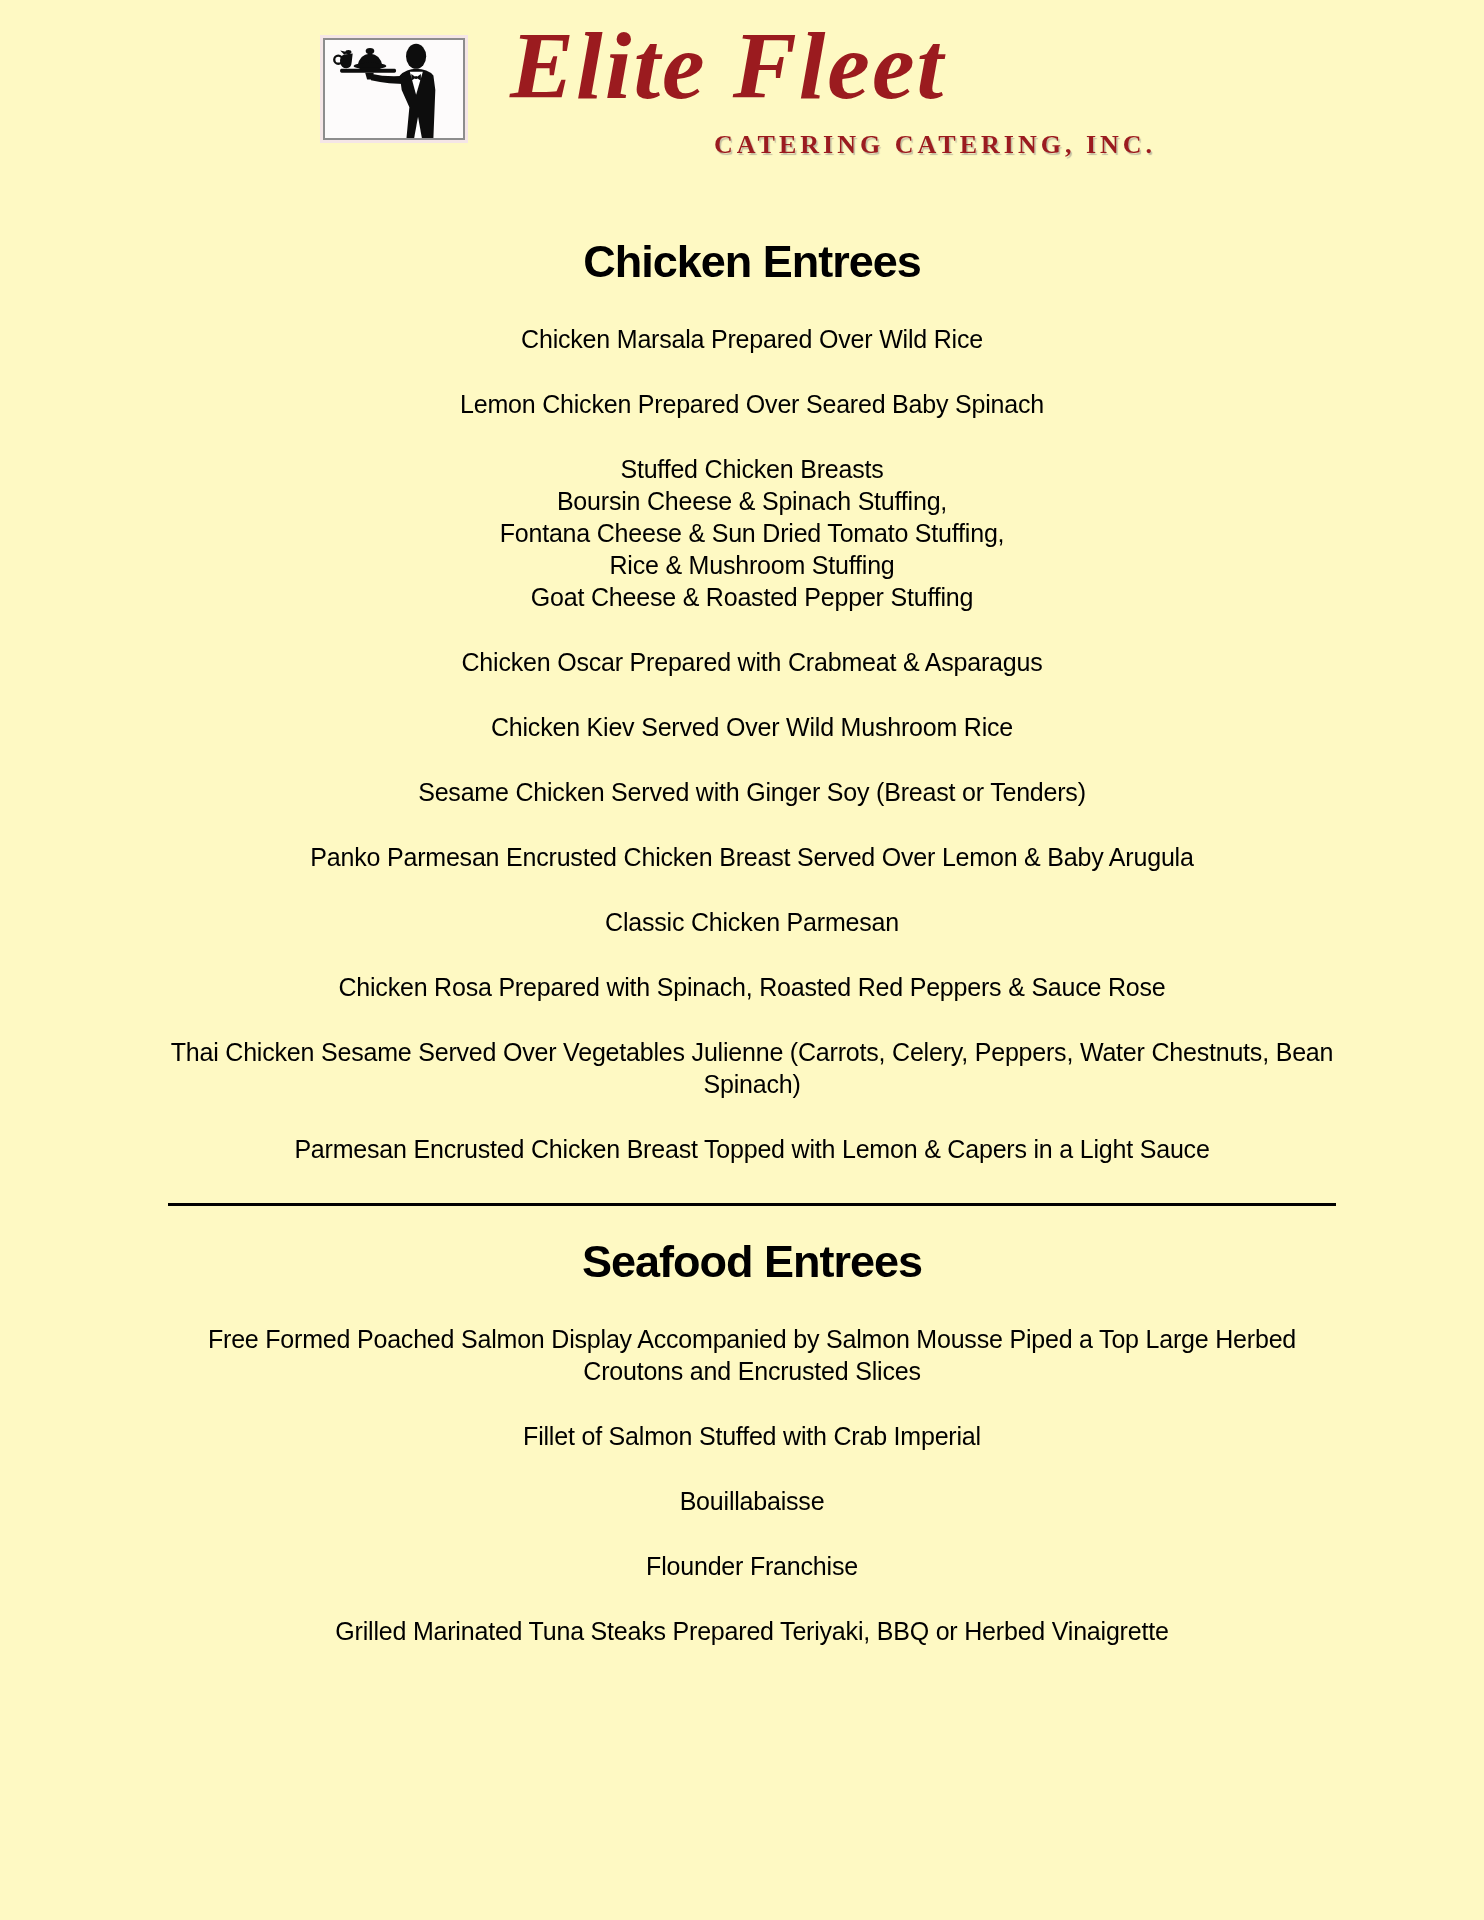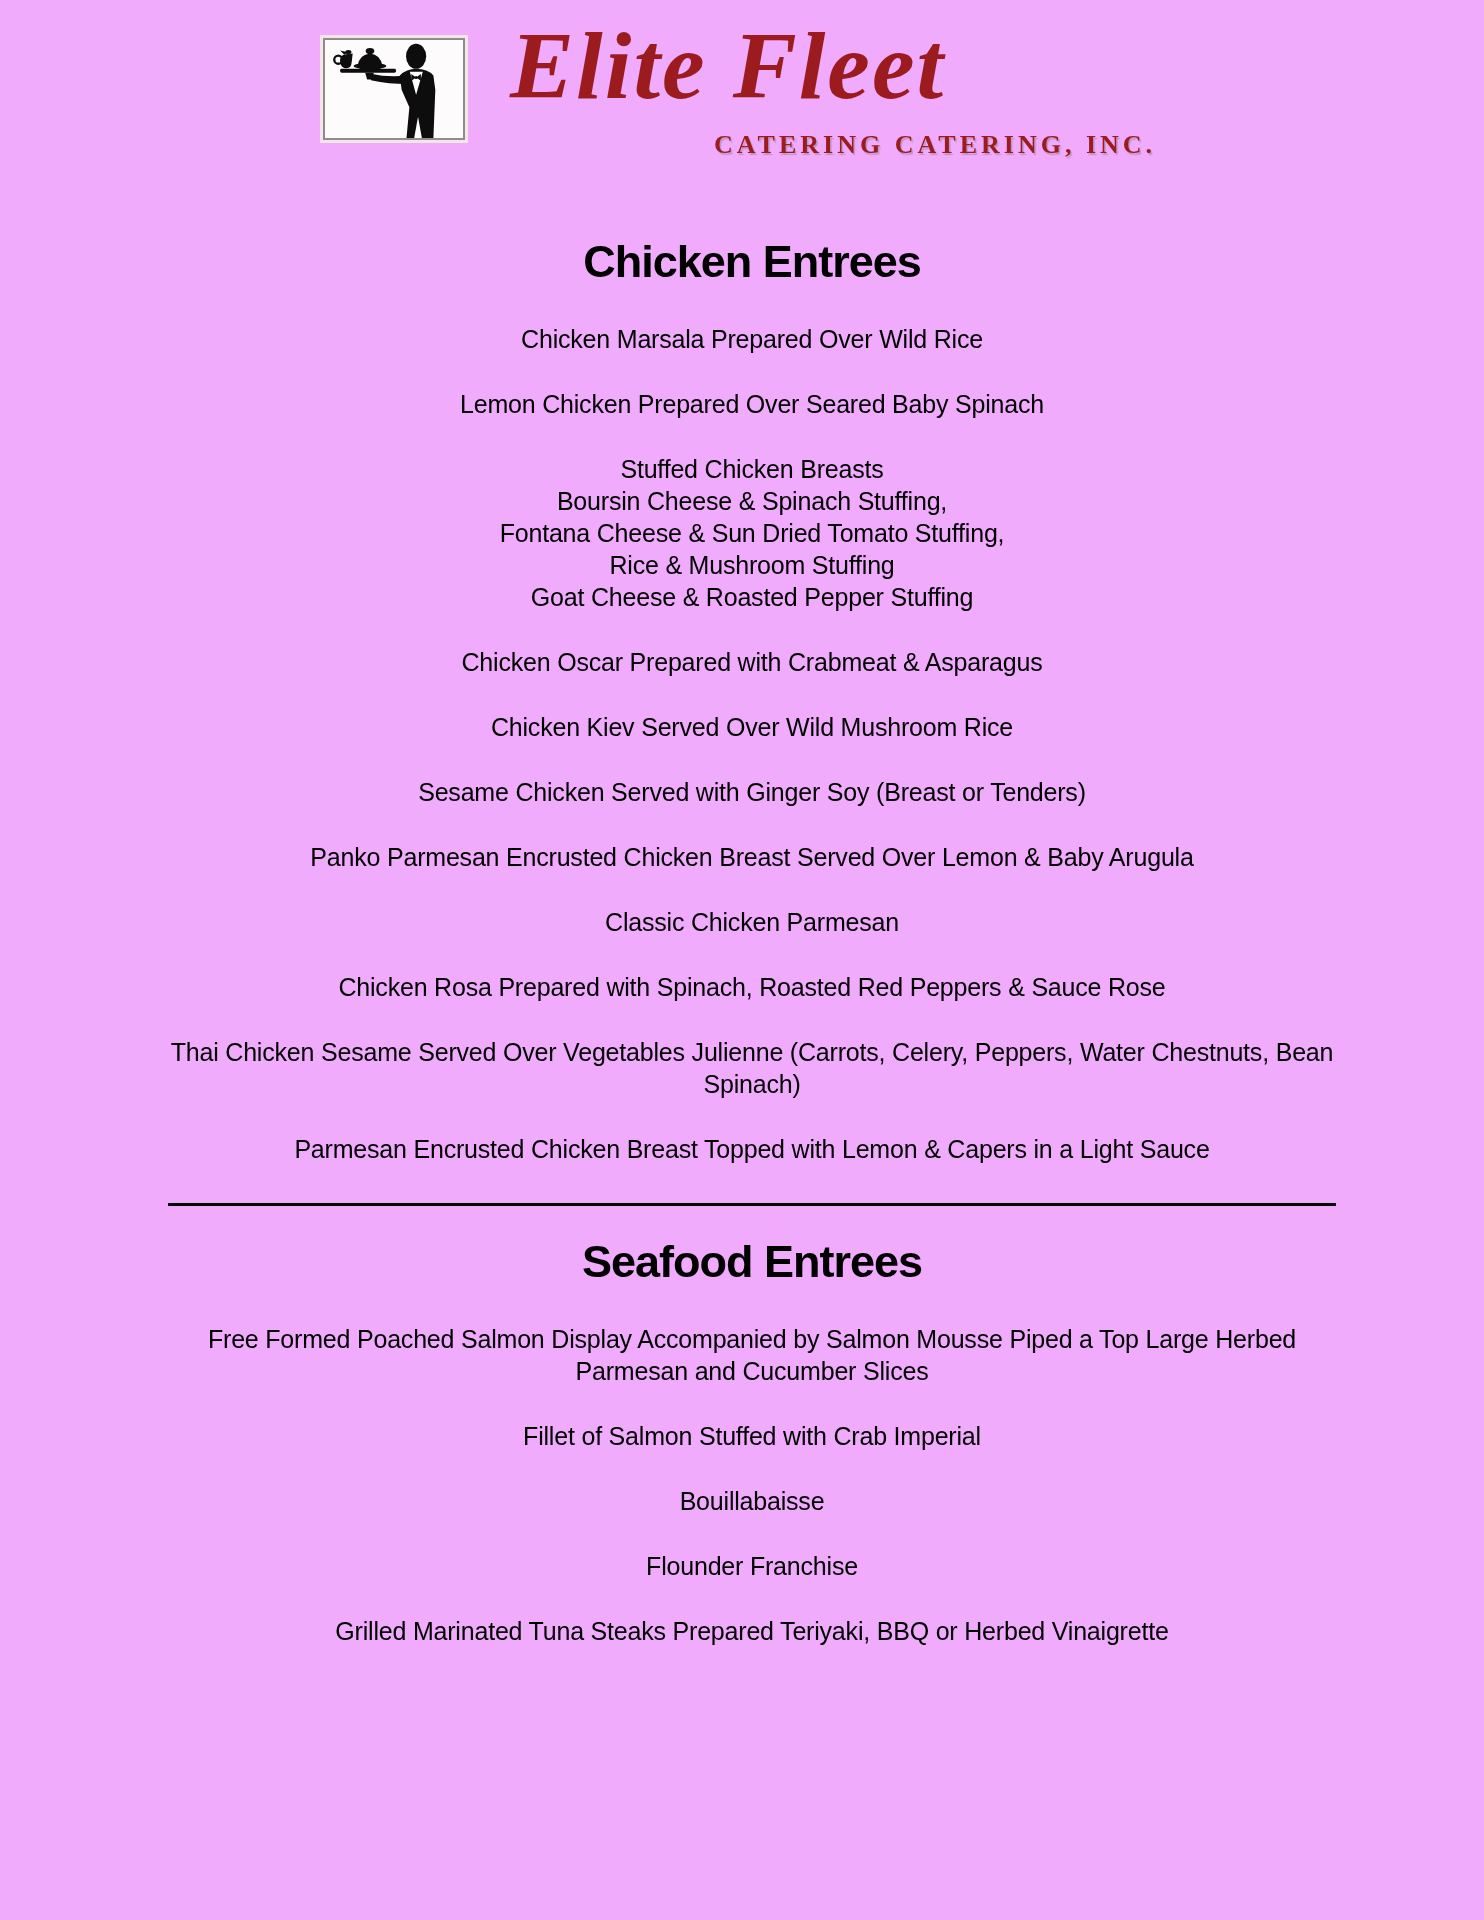--- a/index.html
+++ b/index.html
@@ -1,19 +1,19 @@
 <!DOCTYPE html>
 <html><head>
 <meta charset="utf-8">
 <style>
   html,body { margin:0; padding:0; background:#ffffff; }
   .page {
     position:relative;
     width:1484px; height:1920px;
-    background:#f0abfc;
+    background:#fef9c3;
     font-family:"Liberation Sans", sans-serif;
     color:#000000;
     overflow:hidden;
   }
 
   
   .brand-header { position:absolute; left:0; top:0; width:100%; height:180px; }
 
   .logo-box {
     position:absolute; left:323px; top:38px;
@@ -156,21 +156,21 @@
         <div class="menu-line">Thai Chicken Sesame Served Over Vegetables Julienne (Carrots, Celery, Peppers, Water Chestnuts, Bean</div>
         <div class="menu-line">Spinach)</div>
       </div>
       <div class="menu-item">
         <div class="menu-line">Parmesan Encrusted Chicken Breast Topped with Lemon &amp; Capers in a Light Sauce</div>
       </div>
       <div class="section-divider"></div>
       <h1 class="section-title">Seafood Entrees</h1>
       <div class="menu-item">
         <div class="menu-line">Free Formed Poached Salmon Display Accompanied by Salmon Mousse Piped a Top Large Herbed</div>
-        <div class="menu-line">Parmesan and Cucumber Slices</div>
+        <div class="menu-line">Croutons and Encrusted Slices</div>
       </div>
       <div class="menu-item">
         <div class="menu-line">Fillet of Salmon Stuffed with Crab Imperial</div>
       </div>
       <div class="menu-item">
         <div class="menu-line">Bouillabaisse</div>
       </div>
       <div class="menu-item">
         <div class="menu-line">Flounder Franchise</div>
       </div>

